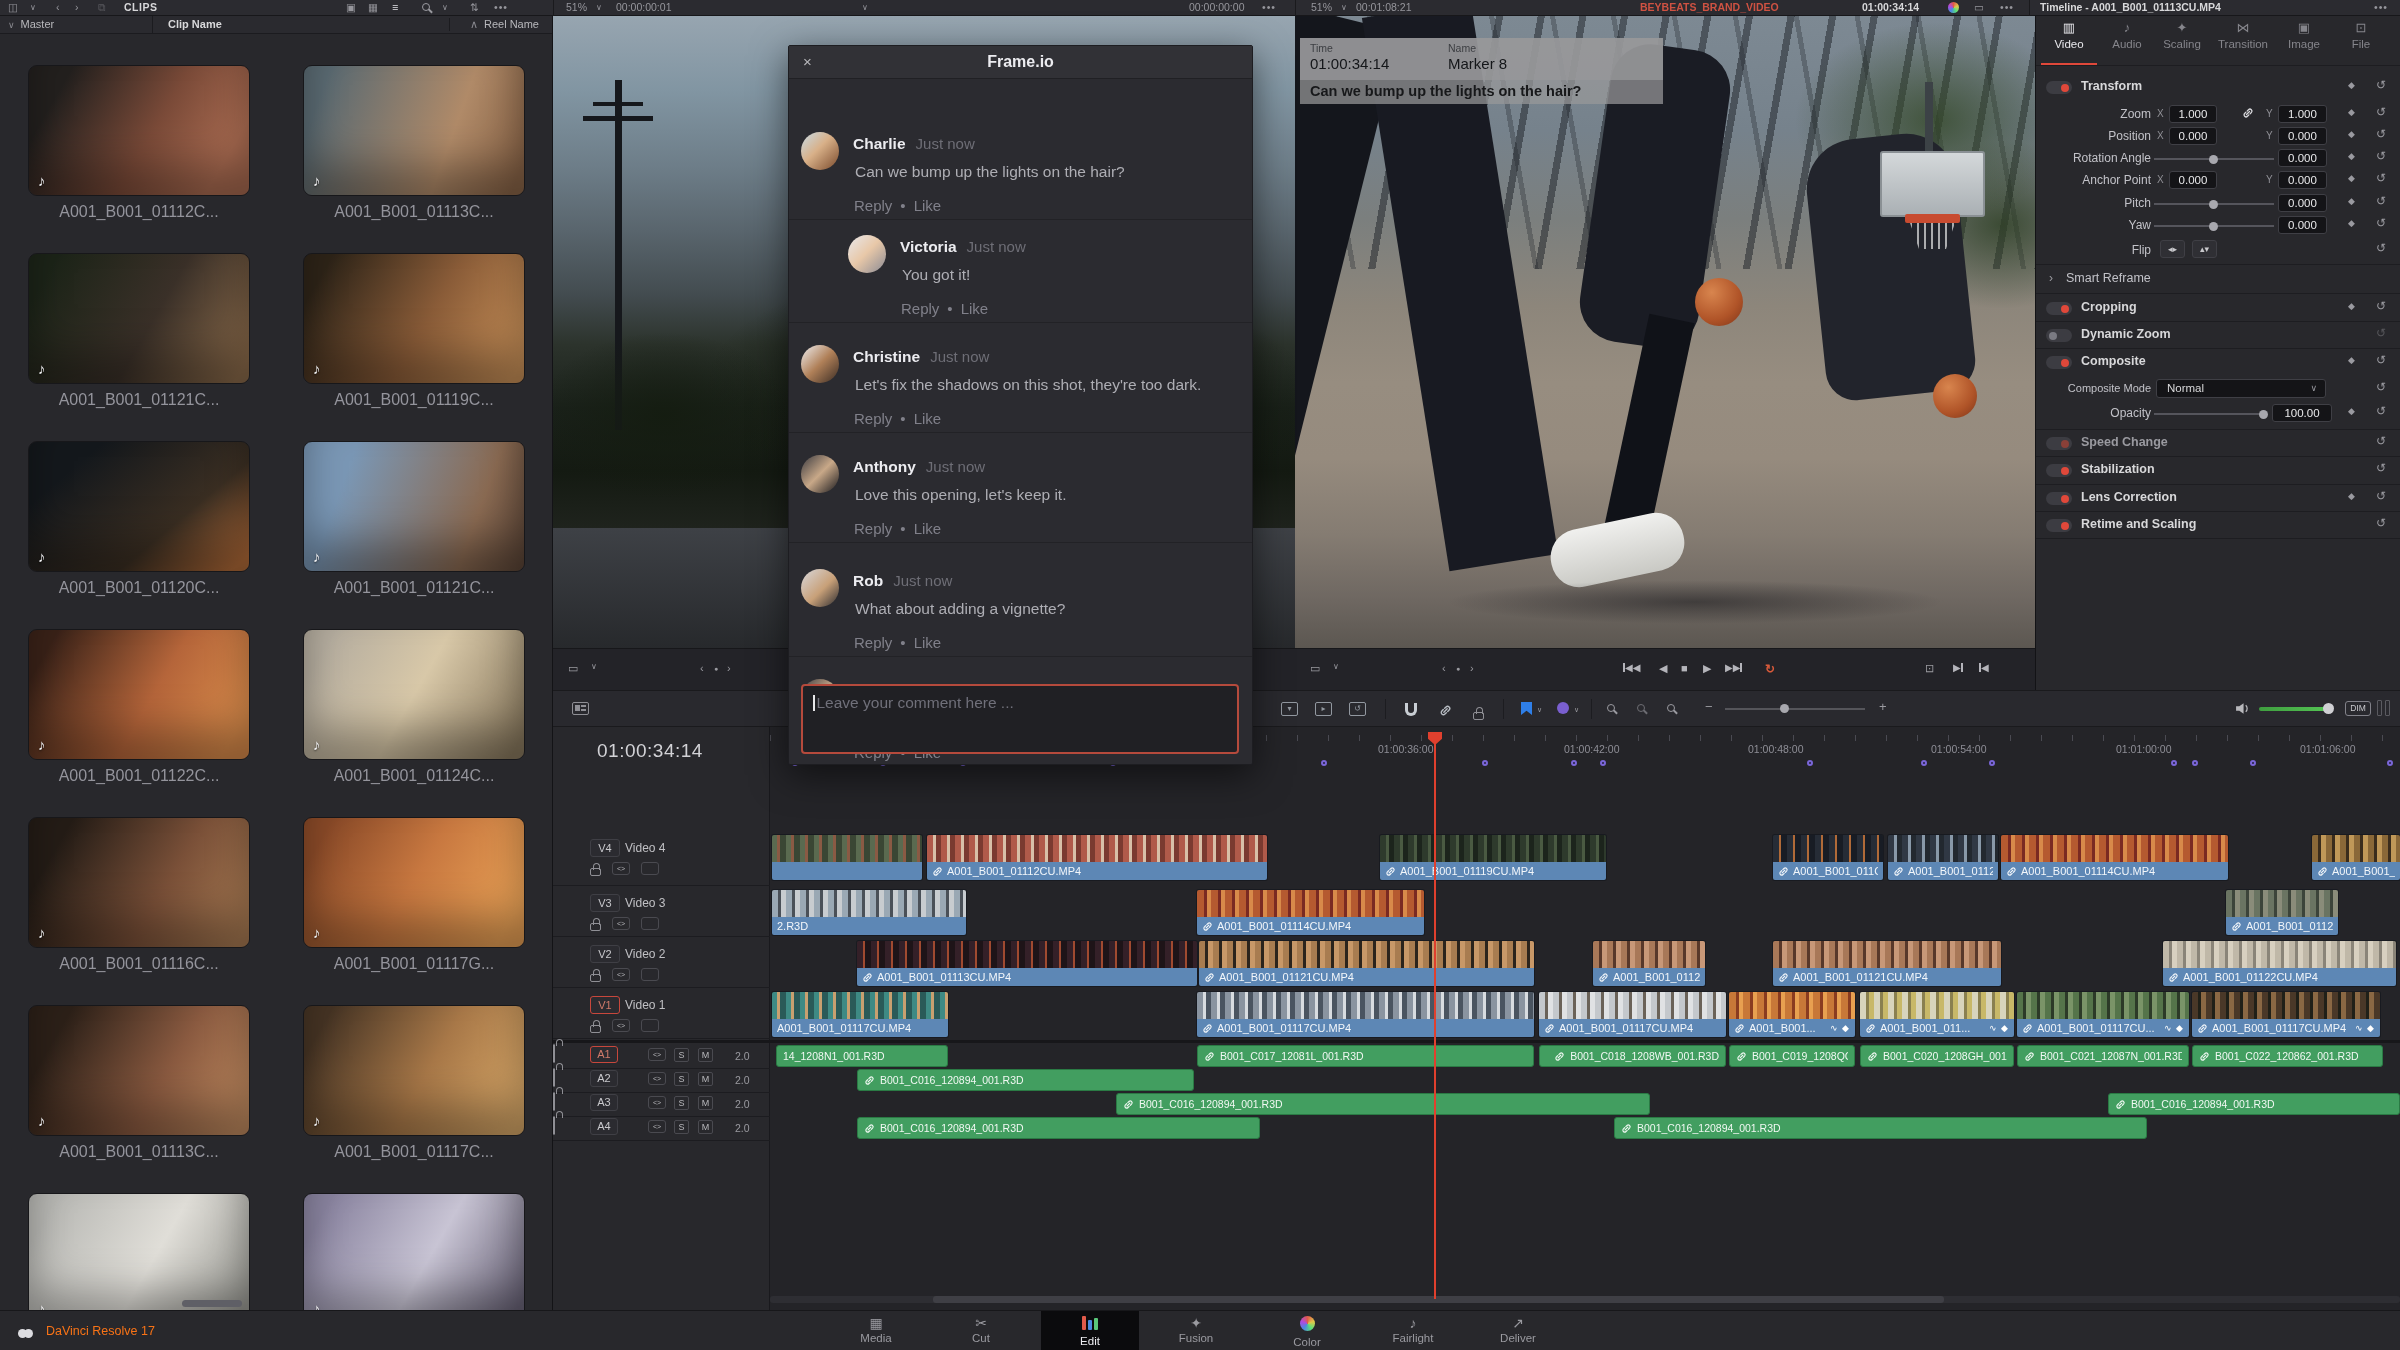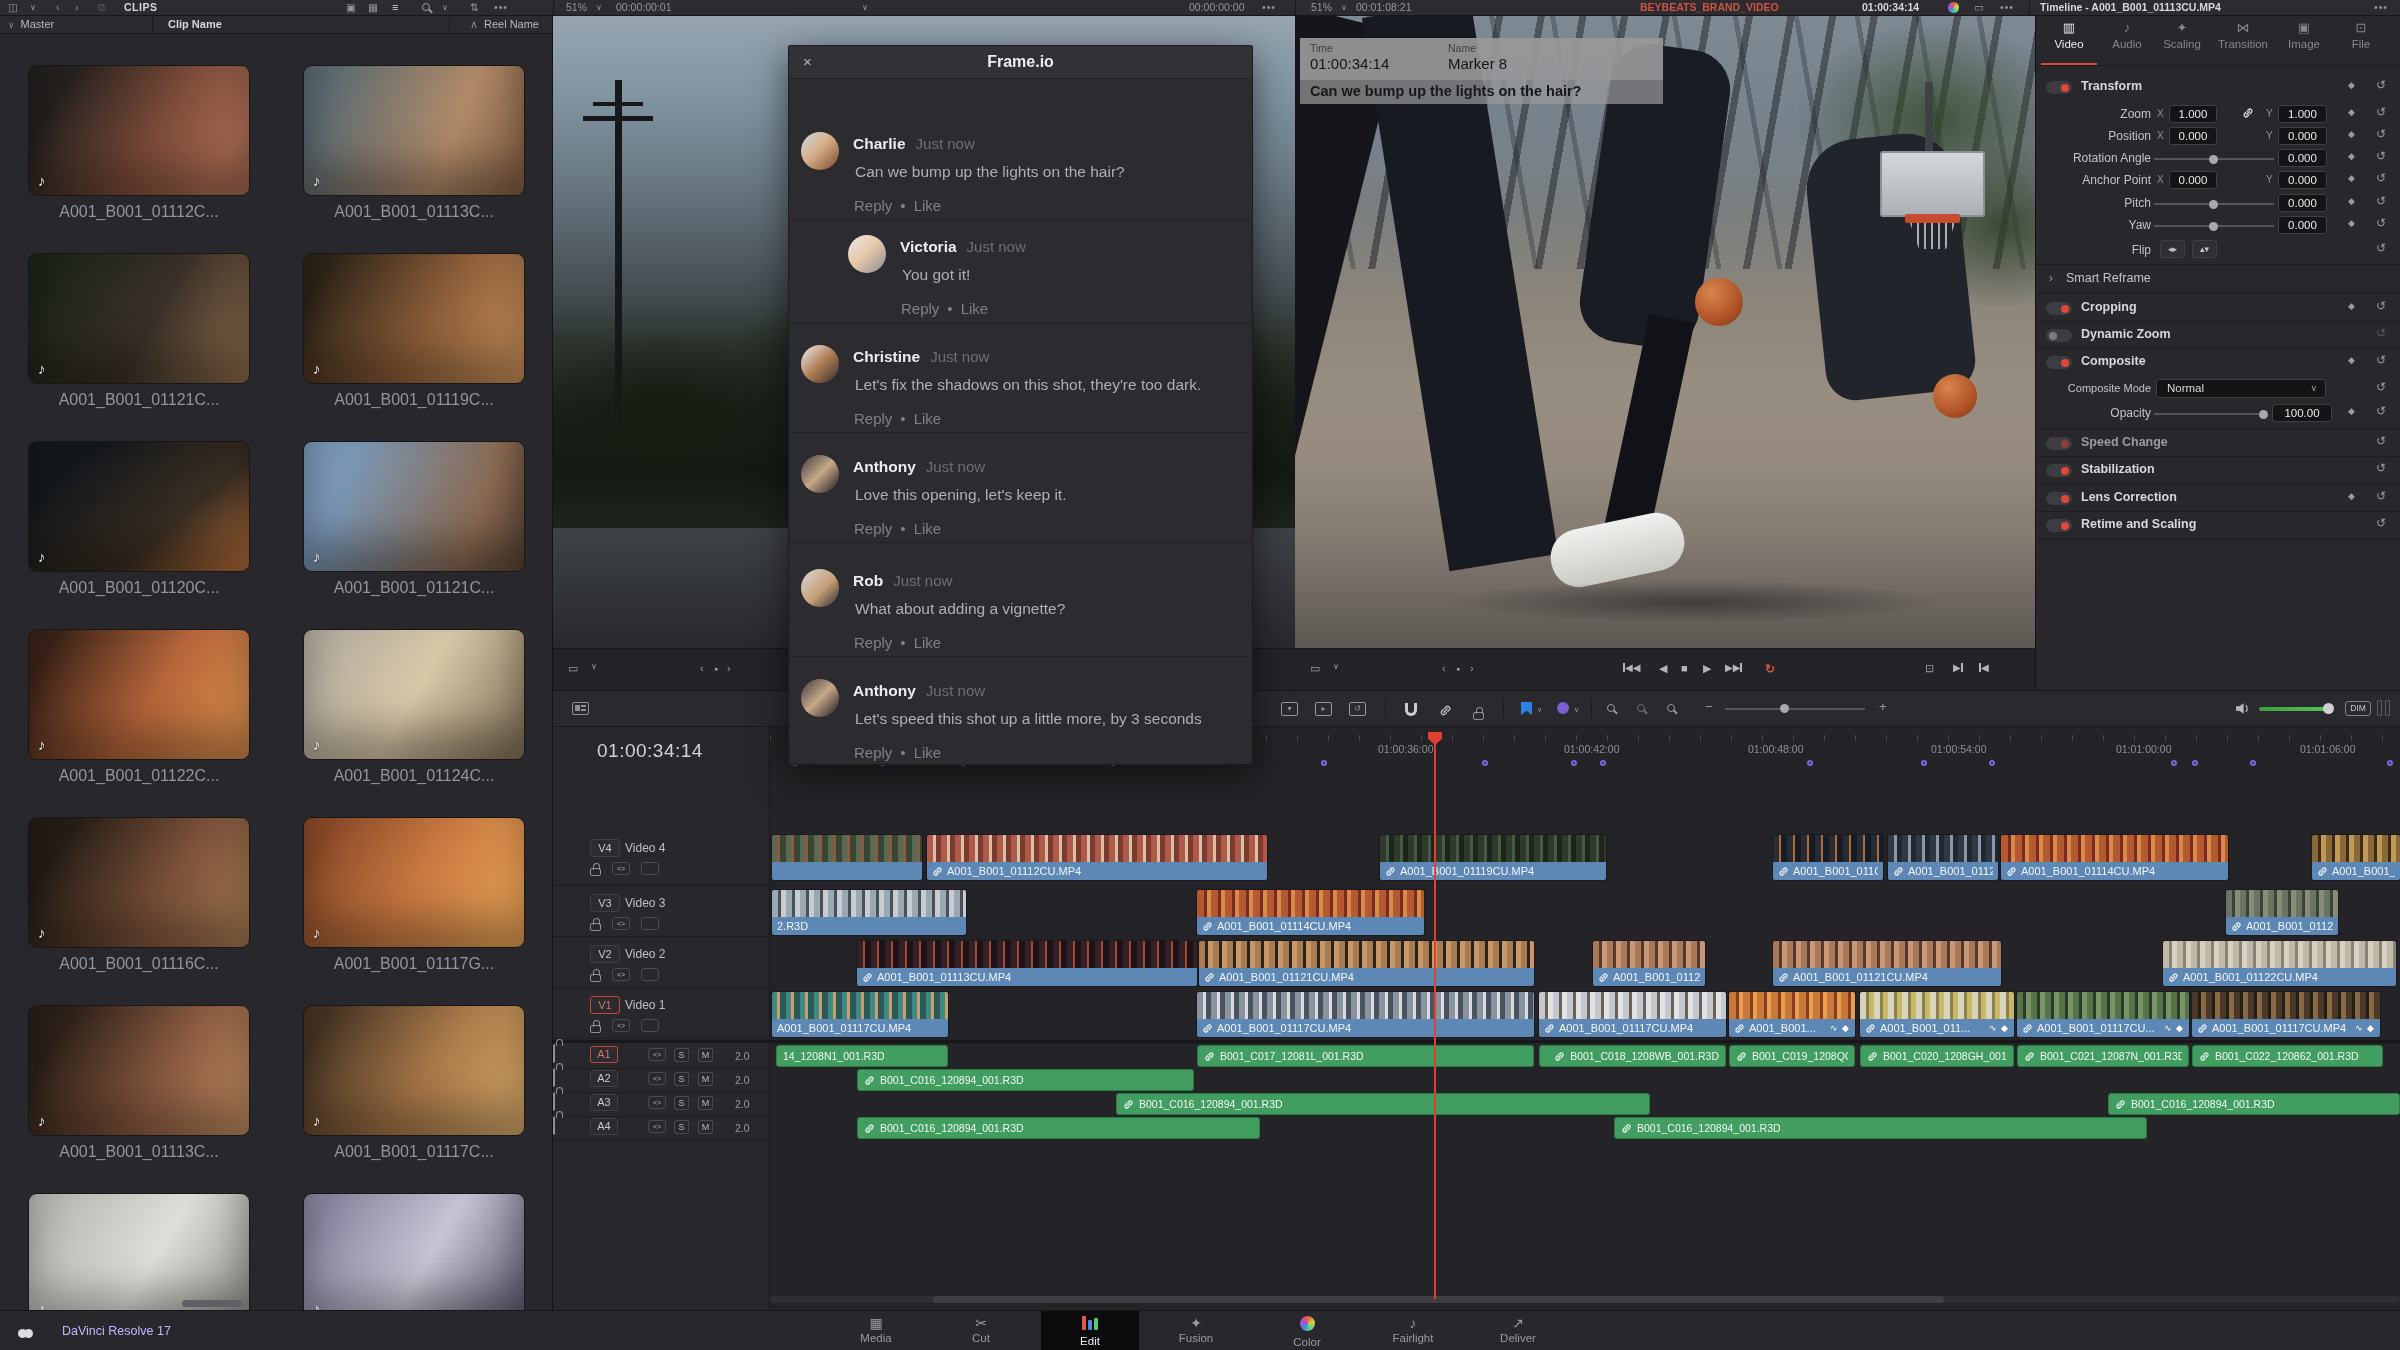--- a/index.html
+++ b/index.html
@@ -226,21 +226,21 @@
   .av3{background:linear-gradient(135deg,#3a3a40 0%,#c8a888 50%,#18181c 100%);}
   .av4{background:linear-gradient(135deg,#d8d8dc 0%,#c8a078 55%,#2c2c30 100%);}
   .av5{background:linear-gradient(135deg,#3a3a40 0%,#c8a888 50%,#18181c 100%);}
   .fio-input{position:absolute;left:12px;top:638px;width:438px;height:70px;background:#202024;border:2px solid #b54a3c;border-radius:4px;padding:8px 10px;font-size:15.5px;color:#70707a;z-index:5;}
   .caret{display:inline-block;width:1.5px;height:16px;background:#e8e8ea;vertical-align:-3px;margin-right:2px;}
 
   
   .bbar{position:absolute;left:0;top:1310px;width:2400px;height:40px;background:#28282c;border-top:1px solid #17171a;z-index:50;}
   .dvlogo{position:absolute;left:18px;top:13px;}
   .dvlogo i{display:inline-block;width:9px;height:9px;border-radius:50%;background:#dcdce0;margin-right:-3px;}
-  .appver{position:absolute;left:62px;top:13px;font-size:12.5px;color:#c4b5fd;}
+  .appver{position:absolute;left:46px;top:13px;font-size:12.5px;color:#f97316;}
   .page{position:absolute;top:0;width:98px;height:40px;text-align:center;color:#9a9aa0;}
   .page.act{background:#0b0b0d;color:#ececf0;}
   .pglyph{display:block;margin:4px auto 0;font-size:14px;height:16px;}
   .plabel{font-size:11.5px;margin-top:1px;}
   .editbars{display:inline-flex;gap:2px;margin-top:5px;height:14px;align-items:flex-end;}
   .editbars i{width:4px;border-radius:1px;}
   .editbars i:nth-child(1){background:#e05a4a;height:14px;}
   .editbars i:nth-child(2){background:#4a8ae0;height:10px;}
   .editbars i:nth-child(3){background:#5ac87a;height:12px;}
   .colorwheel{display:inline-block;width:15px;height:15px;border-radius:50%;margin-top:5px;background:conic-gradient(#e05a4a,#e0c84a,#5ae07a,#4a8ae0,#b04ae0,#e05a4a);}
@@ -1025,20 +1025,21 @@
           <div class="facts"><span class="freply">Reply</span><span class="fdot">•</span><span class="flike">Like</span></div>
         </div>
         <div class="fdiv" style="top: 577px;"></div>
         <div class="fcmt" style="top: 597px;">
           <div class="favatar av5"></div>
           <div class="fhead"><span class="fauthor">Anthony</span><span class="ftime">Just now</span></div>
           <div class="ftext">Let's speed this shot up a little more, by 3 seconds</div>
           <div class="facts"><span class="freply">Reply</span><span class="fdot">•</span><span class="flike">Like</span></div>
         </div>
       </div>
+    <div class="fio-input"><span class="caret"></span><span>Leave your comment here ...</span></div>
   </div>
 
   <div class="bbar">
     <span class="dvlogo"><i></i><i></i></span>
     <span class="appver">DaVinci Resolve 17</span>
     <div id="pages">
         <div class="page" style="left: 827px;">
           <span class="pglyph">▦</span>
           <div class="plabel">Media</div>
         </div>

